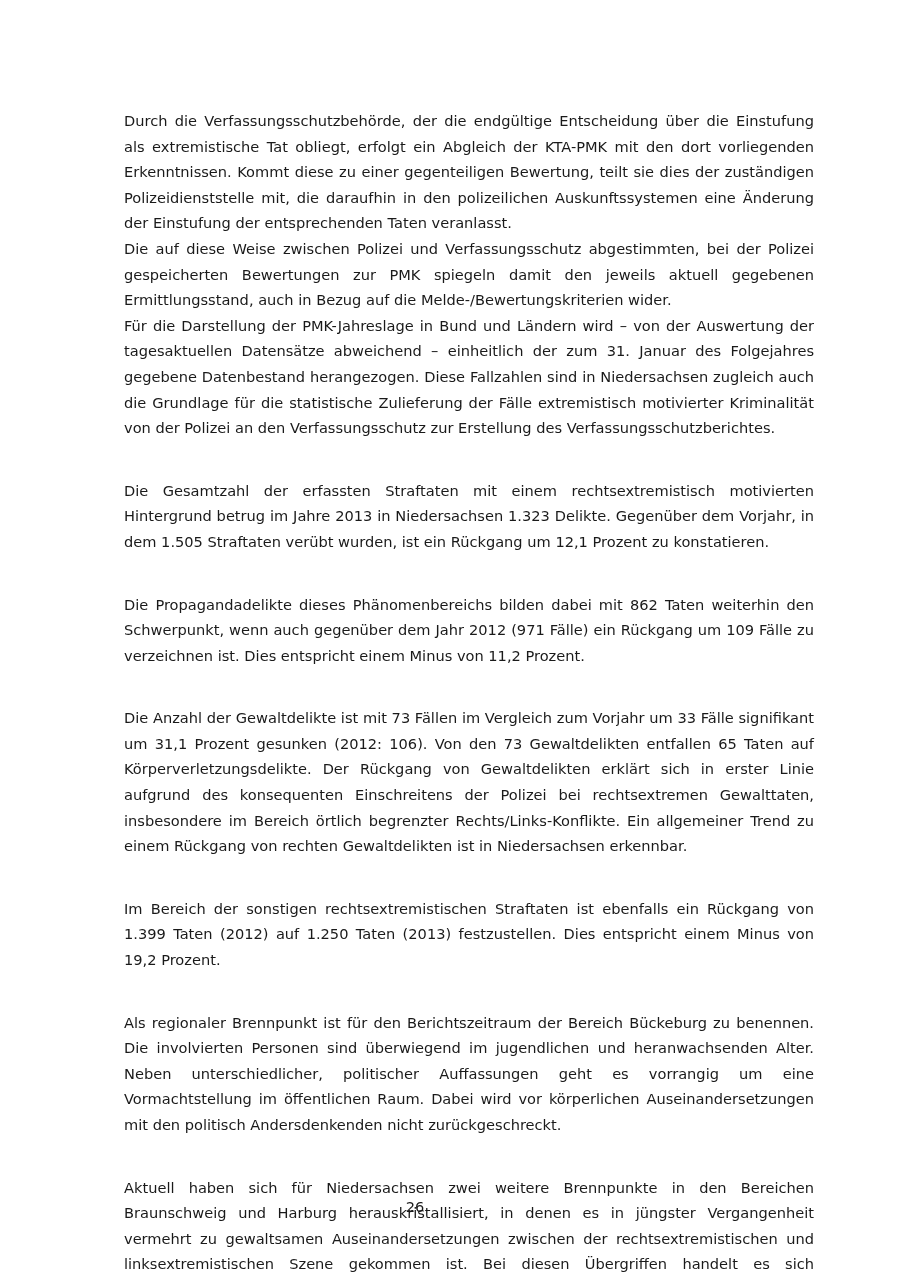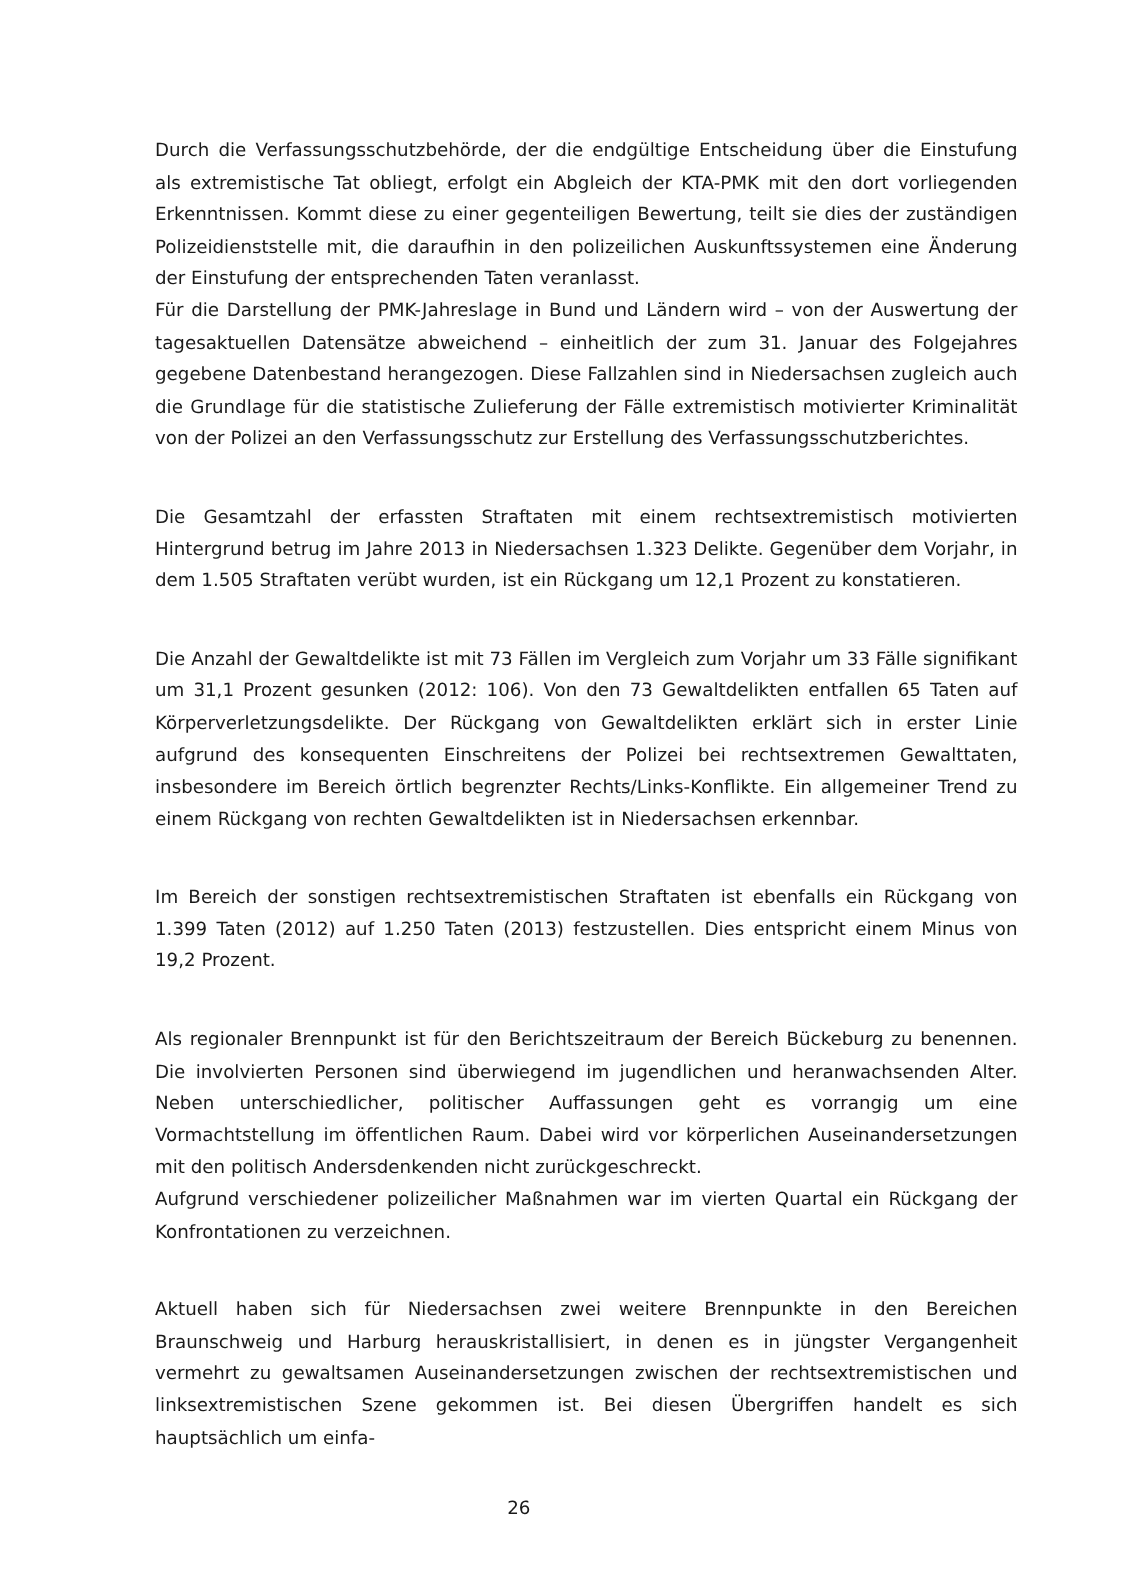--- a/index.html
+++ b/index.html
@@ -51,22 +51,23 @@
     line-height: 20px;
     color: #1a1a1a;
   }
 </style>
 </head>
 <body>
 
 <div class="page">
   <div class="content">
     <p class="para">Durch die Verfassungsschutzbehörde, der die endgültige Entscheidung über die Einstufung als extremistische Tat obliegt, erfolgt ein Abgleich der KTA-PMK mit den dort vorliegenden Erkenntnissen. Kommt diese zu einer gegenteiligen Bewertung, teilt sie dies der zuständigen Polizeidienststelle mit, die daraufhin in den polizeilichen Auskunftssystemen eine Änderung der Einstufung der entsprechenden Taten veranlasst.</p>
+    <p class="para">Die auf diese Weise zwischen Polizei und Verfassungsschutz abgestimmten, bei der Polizei gespeicherten Bewertungen zur PMK spiegeln damit den jeweils aktuell gegebenen Ermittlungsstand, auch in Bezug auf die Melde-/Bewertungskriterien wider.</p>
     <p class="para">Für die Darstellung der PMK-Jahreslage in Bund und Ländern wird – von der Auswertung der tagesaktuellen Datensätze abweichend – einheitlich der zum 31. Januar des Folgejahres gegebene Datenbestand herangezogen. Diese Fallzahlen sind in Niedersachsen zugleich auch die Grundlage für die statistische Zulieferung der Fälle extremistisch motivierter Kriminalität von der Polizei an den Verfassungsschutz zur Erstellung des Verfassungsschutzberichtes.</p>
     <p class="para gap">Die Gesamtzahl der erfassten Straftaten mit einem rechtsextremistisch motivierten Hintergrund betrug im Jahre 2013 in Niedersachsen 1.323 Delikte. Gegenüber dem Vorjahr, in dem 1.505 Straftaten verübt wurden, ist ein Rückgang um 12,1 Prozent zu konstatieren.</p>
+    <p class="para gap">Die Propagandadelikte dieses Phänomenbereichs bilden dabei mit 862 Taten weiterhin den Schwerpunkt, wenn auch gegenüber dem Jahr 2012 (971 Fälle) ein Rückgang um 109 Fälle zu verzeichnen ist. Dies entspricht einem Minus von 11,2 Prozent.</p>
     <p class="para gap">Die Anzahl der Gewaltdelikte ist mit 73 Fällen im Vergleich zum Vorjahr um 33 Fälle signifikant um 31,1 Prozent gesunken (2012: 106). Von den 73 Gewaltdelikten entfallen 65 Taten auf Körperverletzungsdelikte. Der Rückgang von Gewaltdelikten erklärt sich in erster Linie aufgrund des konsequenten Einschreitens der Polizei bei rechtsextremen Gewalttaten, insbesondere im Bereich örtlich begrenzter Rechts/Links-Konflikte. Ein allgemeiner Trend zu einem Rückgang von rechten Gewaltdelikten ist in Niedersachsen erkennbar.</p>
     <p class="para gap">Im Bereich der sonstigen rechtsextremistischen Straftaten ist ebenfalls ein Rückgang von 1.399 Taten (2012) auf 1.250 Taten (2013) festzustellen. Dies entspricht einem Minus von 19,2 Prozent.</p>
     <p class="para gap">Als regionaler Brennpunkt ist für den Berichtszeitraum der Bereich Bückeburg zu benennen. Die involvierten Personen sind überwiegend im jugendlichen und heranwachsenden Alter. Neben unterschiedlicher, politischer Auffassungen geht es vorrangig um eine Vormachtstellung im öffentlichen Raum. Dabei wird vor körperlichen Auseinandersetzungen mit den politisch Andersdenkenden nicht zurückgeschreckt.</p>
-    <p class="para">Aufgrund verschiedener polizeilicher Maßnahmen war im vierten Quartal ein Rückgang der Konfrontationen zu verzeichnen.</p>
     <p class="para gap">Aktuell haben sich für Niedersachsen zwei weitere Brennpunkte in den Bereichen Braunschweig und Harburg herauskristallisiert, in denen es in jüngster Vergangenheit vermehrt zu gewaltsamen Auseinandersetzungen zwischen der rechtsextremistischen und linksextremistischen Szene gekommen ist. Bei diesen Übergriffen handelt es sich hauptsächlich um einfa-</p>
   </div>
   <div class="page-number">26</div>
 </div>
 
 </body></html>

